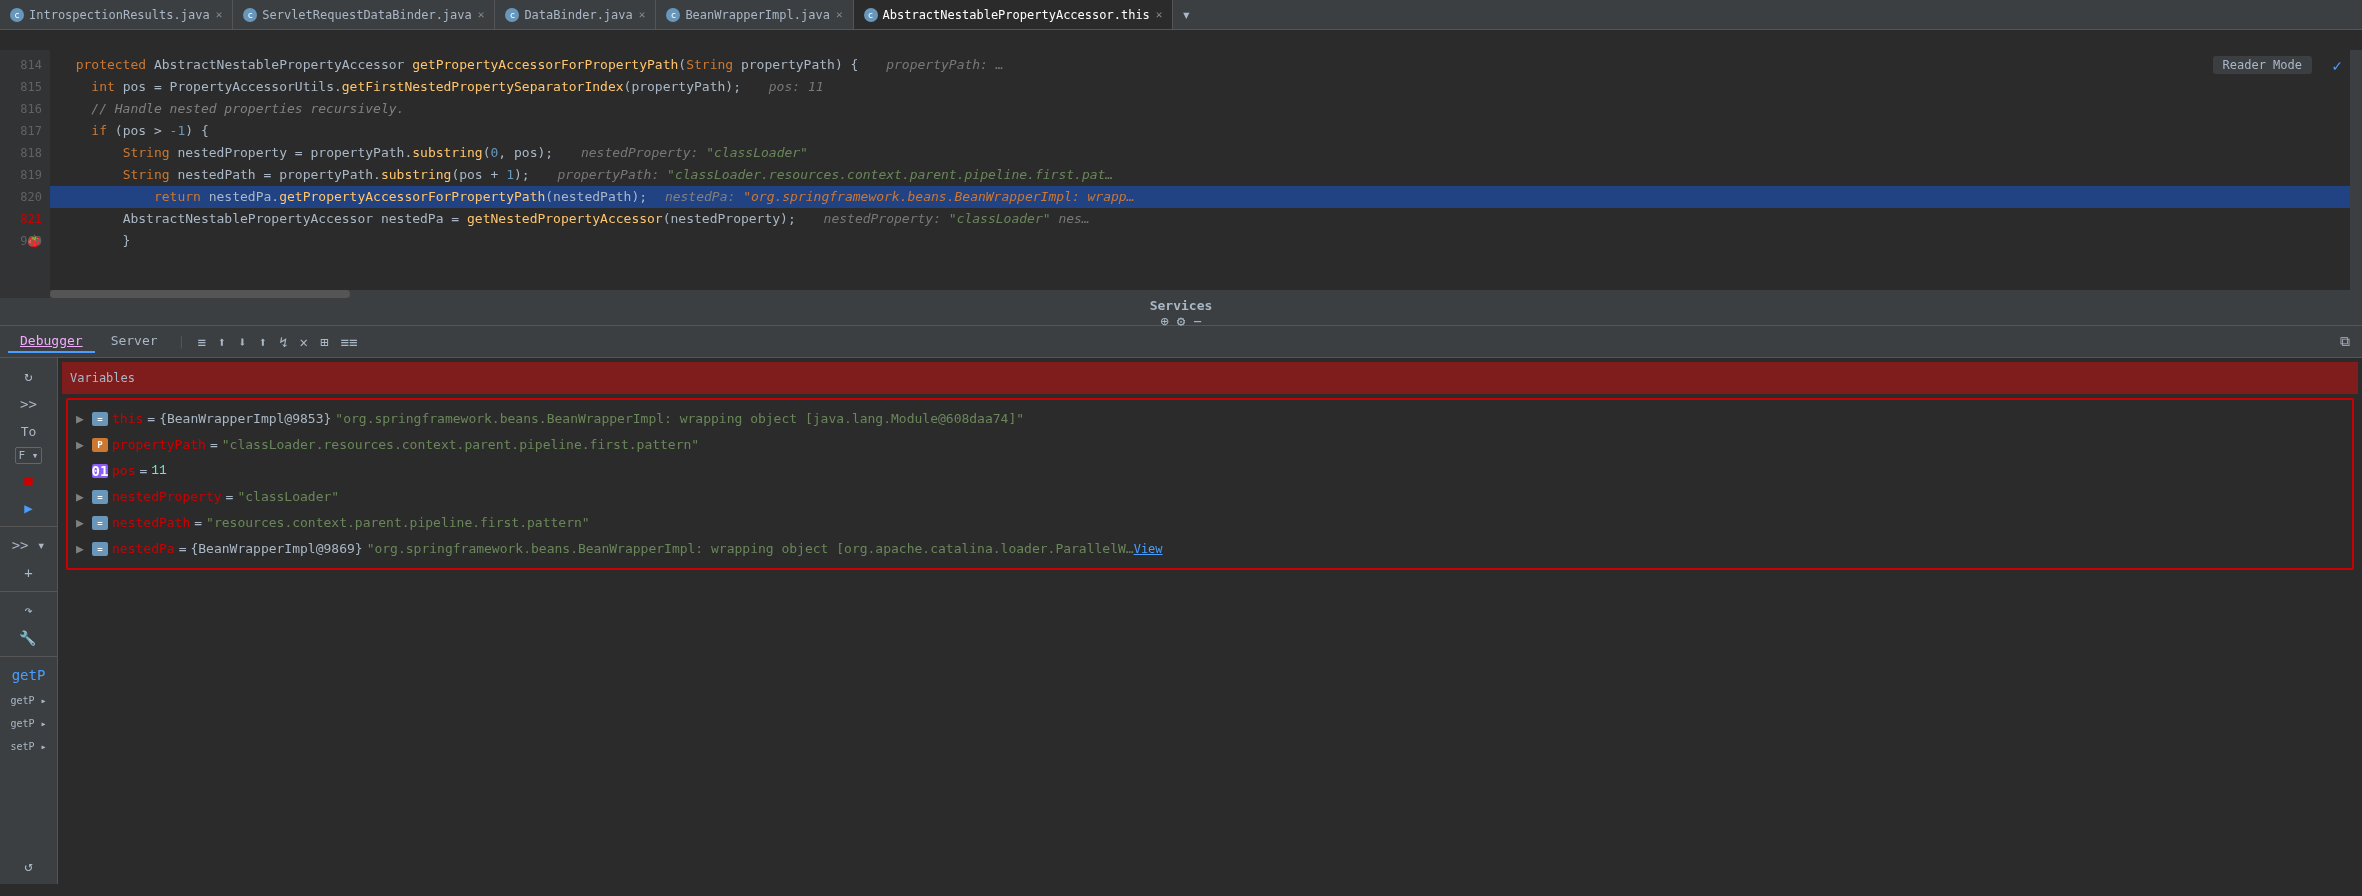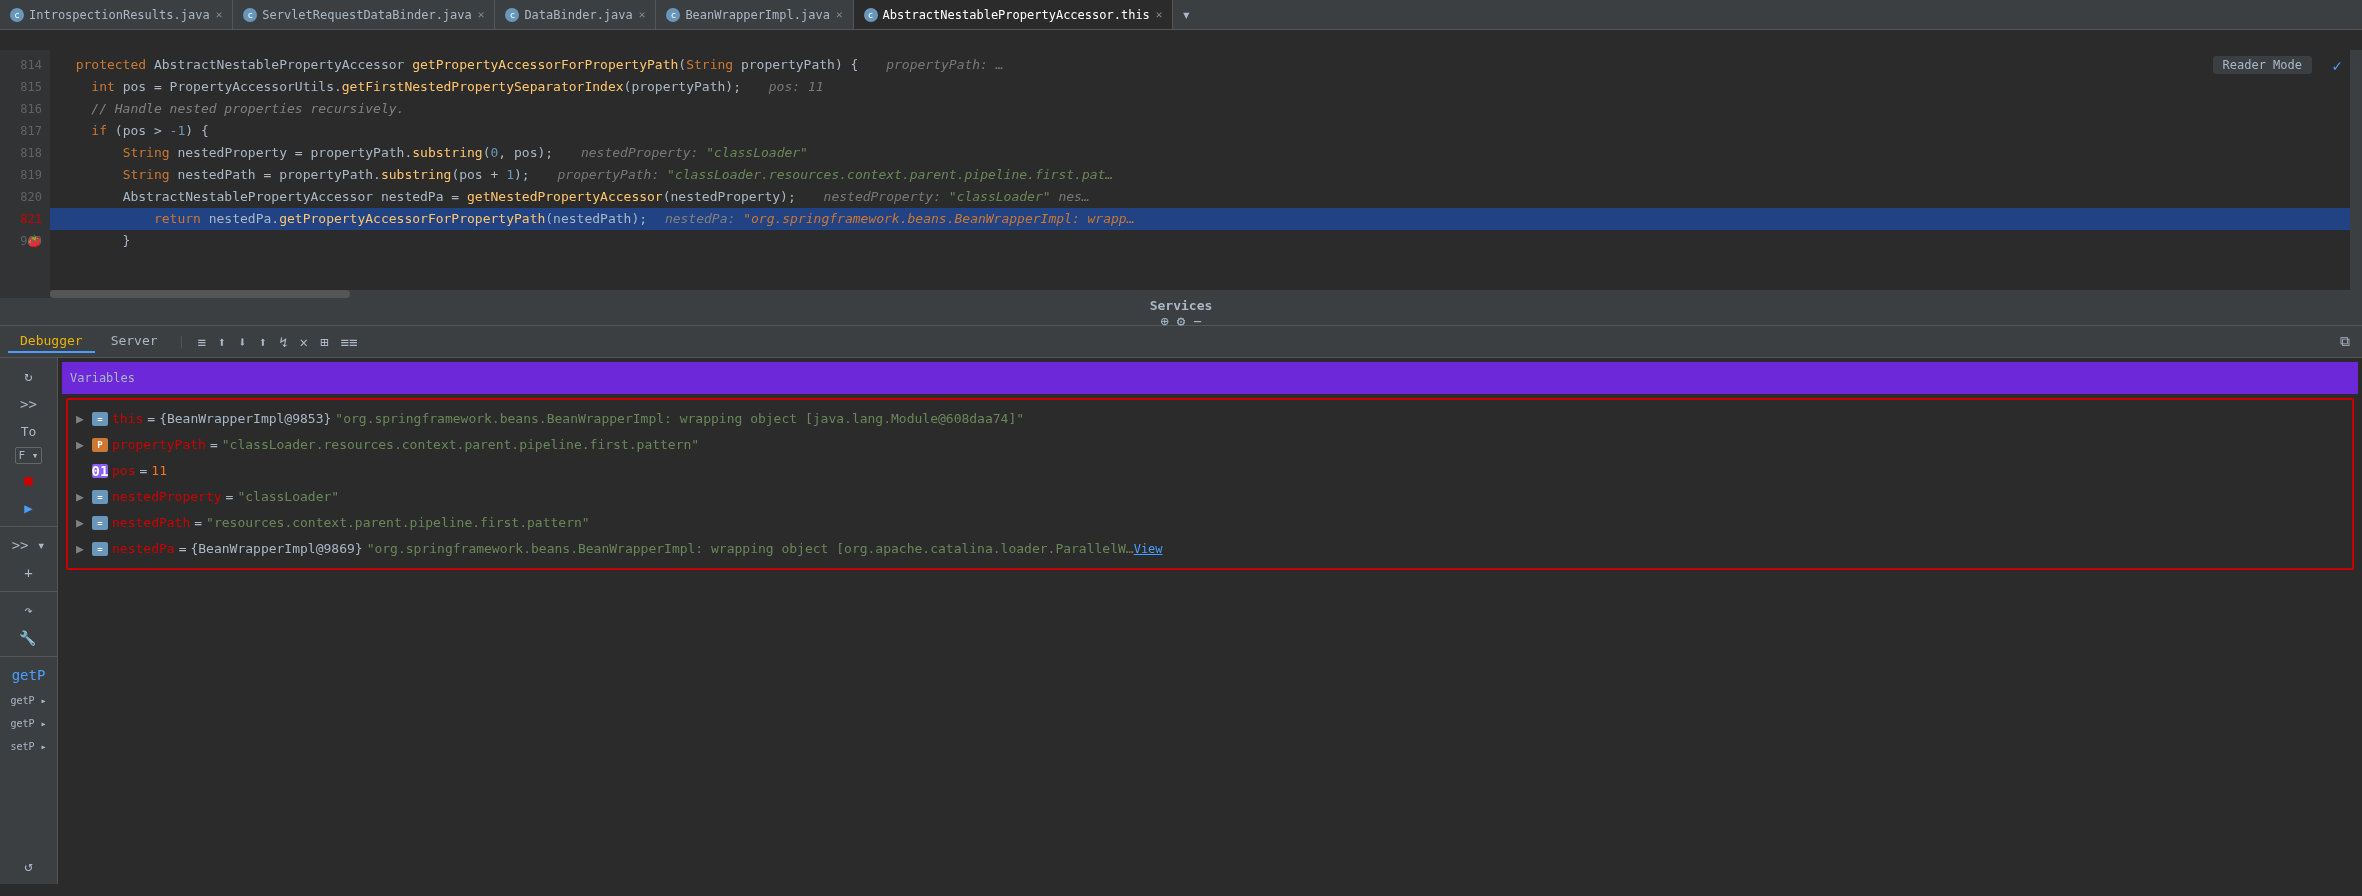--- a/index.html
+++ b/index.html
@@ -147,22 +147,23 @@
       gap: 4px;
     }
     .toolbar-tab {
       padding: 3px 12px;
       cursor: pointer;
       color: #a9b7c6;
       font-size: 13px;
       border-bottom: 2px solid transparent;
     }
     .toolbar-tab.active {
-      color: #eab308;
+      color: #f0abfc;
       border-bottom: 2px solid #4a9eff;
+      text-decoration: underline;
     }
     .toolbar-icon {
       cursor: pointer;
       color: #a9b7c6;
       font-size: 14px;
       padding: 2px 4px;
     }
 
     
     .bottom-content {
@@ -324,28 +325,28 @@
       <div class="code-line">
         &nbsp;&nbsp;&nbsp;&nbsp;&nbsp;&nbsp;&nbsp;&nbsp;<span class="kw">String</span> <span style="color:#a9b7c6">nestedProperty</span> = <span style="color:#a9b7c6">propertyPath</span>.<span class="method">substring</span>(<span class="number">0</span>, <span style="color:#a9b7c6">pos</span>);
         <span class="hint">nestedProperty: <span style="color:#6a8759">"classLoader"</span></span>
       </div>
 
       <div class="code-line">
         &nbsp;&nbsp;&nbsp;&nbsp;&nbsp;&nbsp;&nbsp;&nbsp;<span class="kw">String</span> <span style="color:#a9b7c6">nestedPath</span> = <span style="color:#a9b7c6">propertyPath</span>.<span class="method">substring</span>(<span style="color:#a9b7c6">pos</span> + <span class="number">1</span>);
         <span class="hint">propertyPath: <span style="color:#6a8759">"classLoader.resources.context.parent.pipeline.first.pat…</span></span>
       </div>
 
-      <div class="code-line">
-        &nbsp;&nbsp;&nbsp;&nbsp;&nbsp;&nbsp;&nbsp;&nbsp;<span style="color:#a9b7c6">AbstractNestablePropertyAccessor</span> <span style="color:#a9b7c6">nestedPa</span> = <span class="method">getNestedPropertyAccessor</span>(<span style="color:#a9b7c6">nestedProperty</span>);
-        <span class="hint">nestedProperty: <span style="color:#6a8759">"classLoader"</span>  nes…</span>
-      </div>
-
       <div class="code-line highlighted">
         &nbsp;&nbsp;&nbsp;&nbsp;&nbsp;&nbsp;&nbsp;&nbsp;&nbsp;&nbsp;&nbsp;&nbsp;<span class="kw">return</span> <span style="color:#a9b7c6">nestedPa</span>.<span class="method">getPropertyAccessorForPropertyPath</span>(<span style="color:#a9b7c6">nestedPath</span>);
         <span style="color:#808080; font-style:italic; margin-left:10px;">nestedPa: <span style="color:#cc7832">"org.springframework.beans.BeanWrapperImpl: wrapp…</span></span>
+      </div>
+
+      <div class="code-line">
+        &nbsp;&nbsp;&nbsp;&nbsp;&nbsp;&nbsp;&nbsp;&nbsp;<span style="color:#a9b7c6">AbstractNestablePropertyAccessor</span> <span style="color:#a9b7c6">nestedPa</span> = <span class="method">getNestedPropertyAccessor</span>(<span style="color:#a9b7c6">nestedProperty</span>);
+        <span class="hint">nestedProperty: <span style="color:#6a8759">"classLoader"</span>  nes…</span>
       </div>
 
       <div class="code-line">
         &nbsp;&nbsp;&nbsp;&nbsp;&nbsp;&nbsp;&nbsp;&nbsp;}
       </div>
     </div>
     <div style="width:12px; background:#3c3f41; flex-shrink:0;"></div>
   </div>
 
   <div style="position:absolute; top:6px; right:50px; background:#3c3f41; padding:2px 10px; font-size:12px; color:#a9b7c6; border-radius:3px;">
@@ -402,21 +403,21 @@
     <span class="sidebar-icon" style="font-size:14px; color:#4a9eff;">getP</span>
     <span class="sidebar-icon" style="font-size:10px; color:#a9b7c6;">getP ▸</span>
     <span class="sidebar-icon" style="font-size:10px; color:#a9b7c6;">getP ▸</span>
     <span class="sidebar-icon" style="font-size:10px; color:#a9b7c6;">setP ▸</span>
     <span style="flex:1;"></span>
     <span class="sidebar-icon">↺</span>
   </div>
 
   <div style="flex:1; padding:4px; background:#2b2b2b; overflow:hidden;">
 
-    <div class="toolbar-vars" style="background:#6d28d9; border:none; margin-bottom:4px;">
+    <div class="toolbar-vars" style="background:#7f1d1d; border:none; margin-bottom:4px;">
       <span class="toolbar-label">Variables</span>
     </div>
 
     <div class="variables-panel">
 
       <div class="var-row">
         <span class="var-expand">▶</span>
         <span class="var-icon field">=</span>
         <span class="var-name">this</span>
         <span class="var-eq">=</span>
@@ -430,21 +431,21 @@
         <span class="var-name">propertyPath</span>
         <span class="var-eq">=</span>
         <span style="color:#6a8759;">"classLoader.resources.context.parent.pipeline.first.pattern"</span>
       </div>
 
       <div class="var-row">
         <span class="var-expand" style="color:transparent;">▶</span>
         <span class="var-icon int" style="font-size:14px; background:#8b5cf6;">01</span>
         <span class="var-name">pos</span>
         <span class="var-eq">=</span>
-        <span style="color:#f97316;">11</span>
+        <span style="color:#5eead4;font-family:Liberation Mono, monospace;">11</span>
       </div>
 
       <div class="var-row">
         <span class="var-expand">▶</span>
         <span class="var-icon field">=</span>
         <span class="var-name">nestedProperty</span>
         <span class="var-eq">=</span>
         <span style="color:#6a8759;">"classLoader"</span>
       </div>
 

